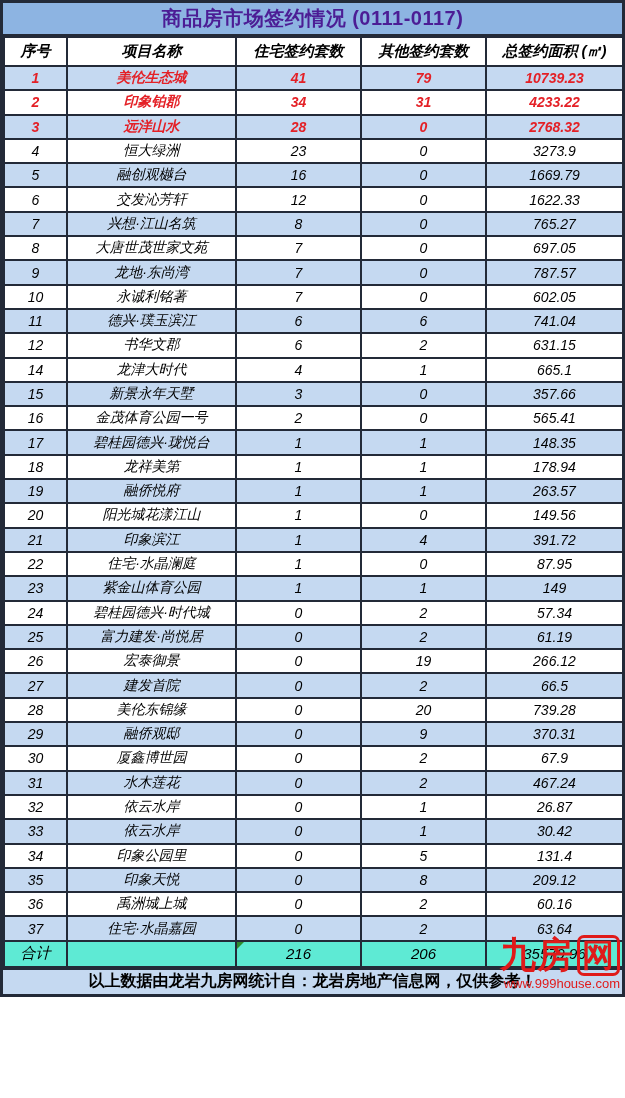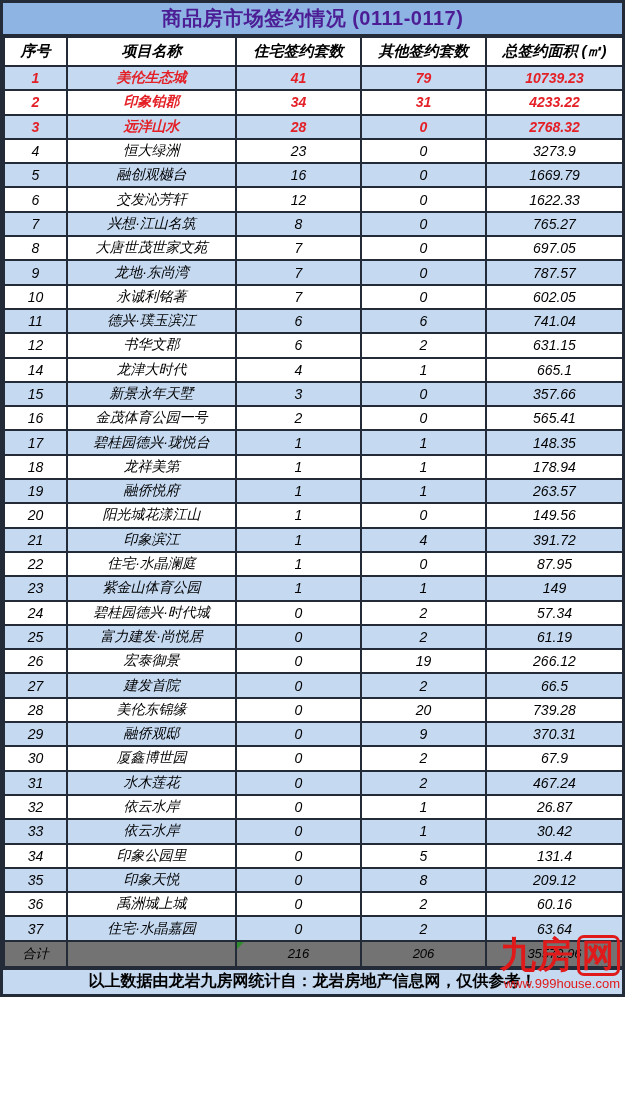--- a/index.html
+++ b/index.html
@@ -58,22 +58,22 @@
   tbody td{
     height:24.3px;
     font-size:14px;
     color:#000;
     background:#fff;
   }
   tbody tr.alt td{background:var(--row_alt_bg);}
   tbody tr.hot td{color:var(--highlight_red);font-weight:700;}
   tfoot td{
     height:26px;
-    font-size:13px;
-    background:#737373;
+    font-size:15px;
+    background:#5eead4;
     position:relative;
   }
   tfoot td.t-label{font-weight:400;}
   .flag-tri{
     position:absolute;left:0;top:0;
     width:0;height:0;
     border-top:7px solid var(--flag_green);
     border-right:7px solid transparent;
   }
   .footer{

